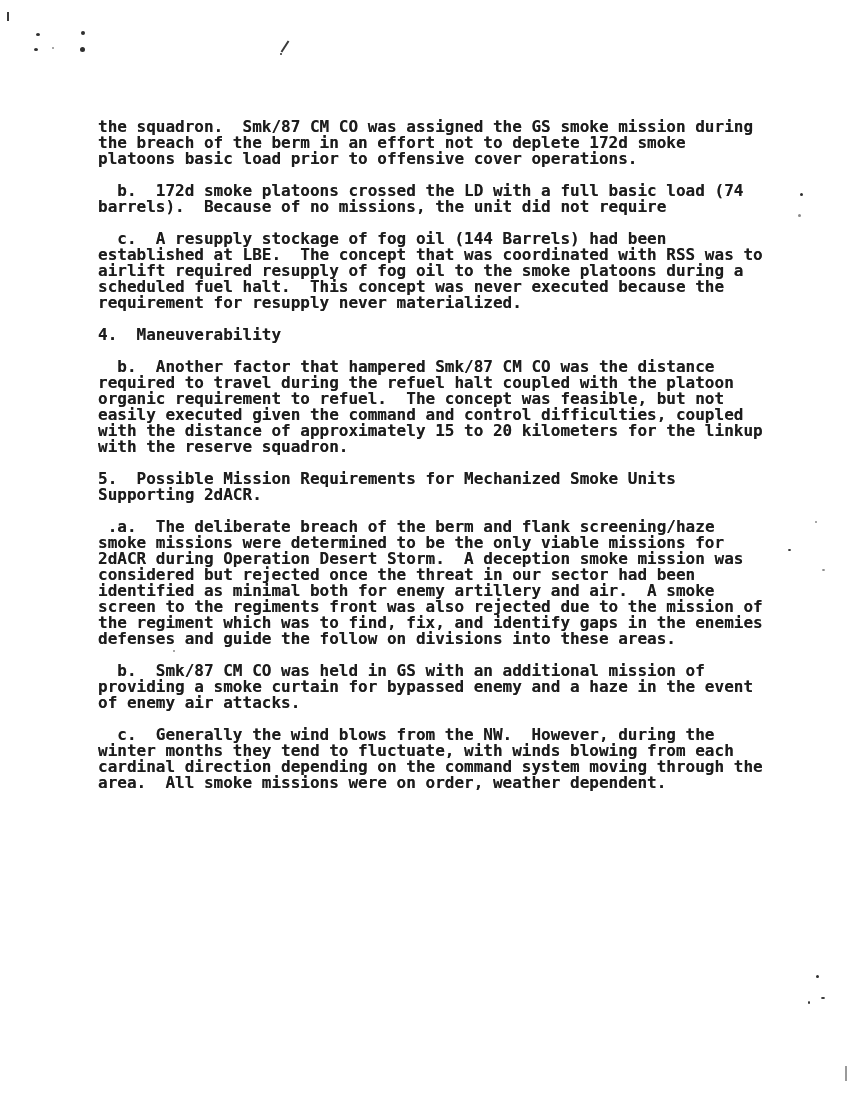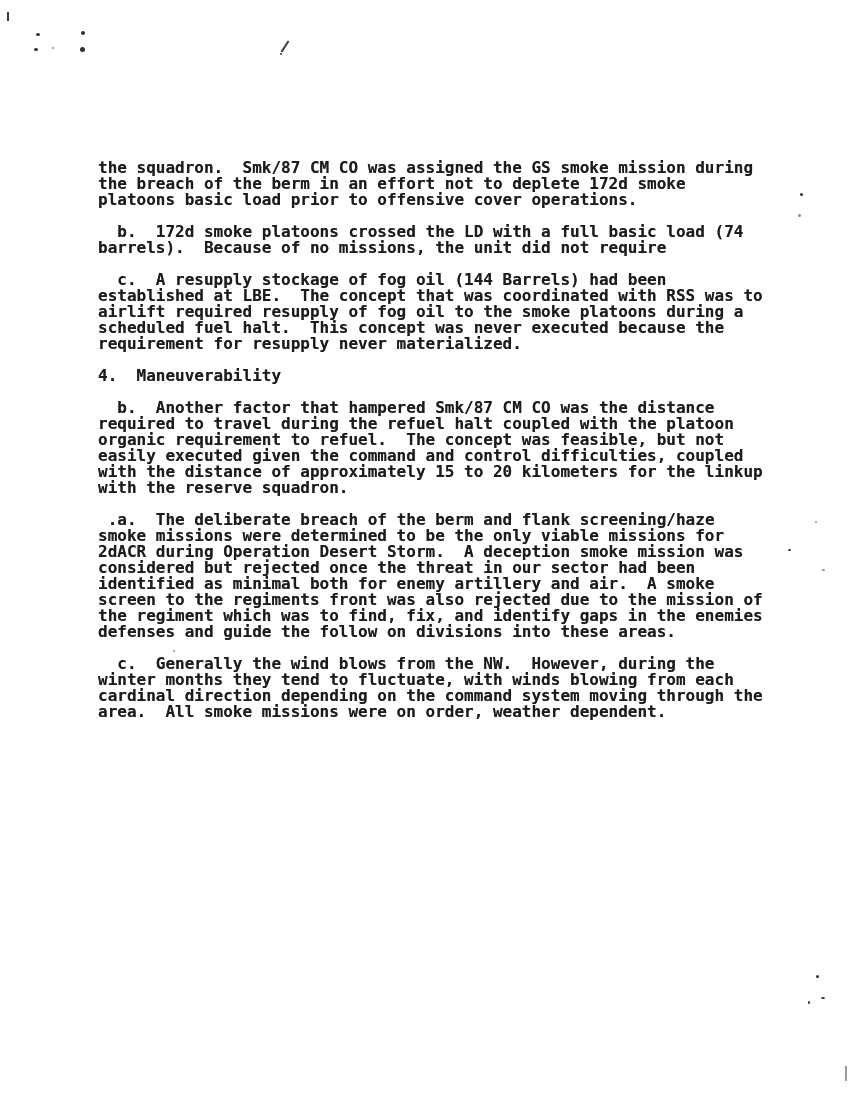--- a/index.html
+++ b/index.html
@@ -20,21 +20,20 @@
     left: 98px;
     top: 119px;
     width: 706px;
     font-family: "DejaVu Sans Mono", monospace;
     font-size: 16px;
     line-height: 16px;
     font-weight: bold;
     color: #1c1c1c;
     text-shadow: 0 0 0.5px rgba(25,25,25,0.55);
     letter-spacing: 0;
-    margin-top: 41px;
   }
   .para {
     margin: 0 0 16px 0;
     white-space: pre-wrap;
   }
   .speck {
     position: absolute;
     background: #2f2f2f;
     border-radius: 50%;
   }
@@ -79,27 +78,32 @@
 airlift required resupply of fog oil to the smoke platoons during a
 scheduled fuel halt.  This concept was never executed because the
 requirement for resupply never materialized.</div>
     <div class="para">4.  Maneuverability</div>
     <div class="para">  b.  Another factor that hampered Smk/87 CM CO was the distance
 required to travel during the refuel halt coupled with the platoon
 organic requirement to refuel.  The concept was feasible, but not
 easily executed given the command and control difficulties, coupled
 with the distance of approximately 15 to 20 kilometers for the linkup
 with the reserve squadron.</div>
+    <div class="para">5.  Possible Mission Requirements for Mechanized Smoke Units
+Supporting 2dACR.</div>
     <div class="para"> .a.  The deliberate breach of the berm and flank screening/haze
 smoke missions were determined to be the only viable missions for
 2dACR during Operation Desert Storm.  A deception smoke mission was
 considered but rejected once the threat in our sector had been
 identified as minimal both for enemy artillery and air.  A smoke
 screen to the regiments front was also rejected due to the mission of
 the regiment which was to find, fix, and identify gaps in the enemies
 defenses and guide the follow on divisions into these areas.</div>
+    <div class="para">  b.  Smk/87 CM CO was held in GS with an additional mission of
+providing a smoke curtain for bypassed enemy and a haze in the event
+of enemy air attacks.</div>
     <div class="para">  c.  Generally the wind blows from the NW.  However, during the
 winter months they tend to fluctuate, with winds blowing from each
 cardinal direction depending on the command system moving through the
 area.  All smoke missions were on order, weather dependent.</div>
   </div>
 
 </div>
 
 </body></html>

